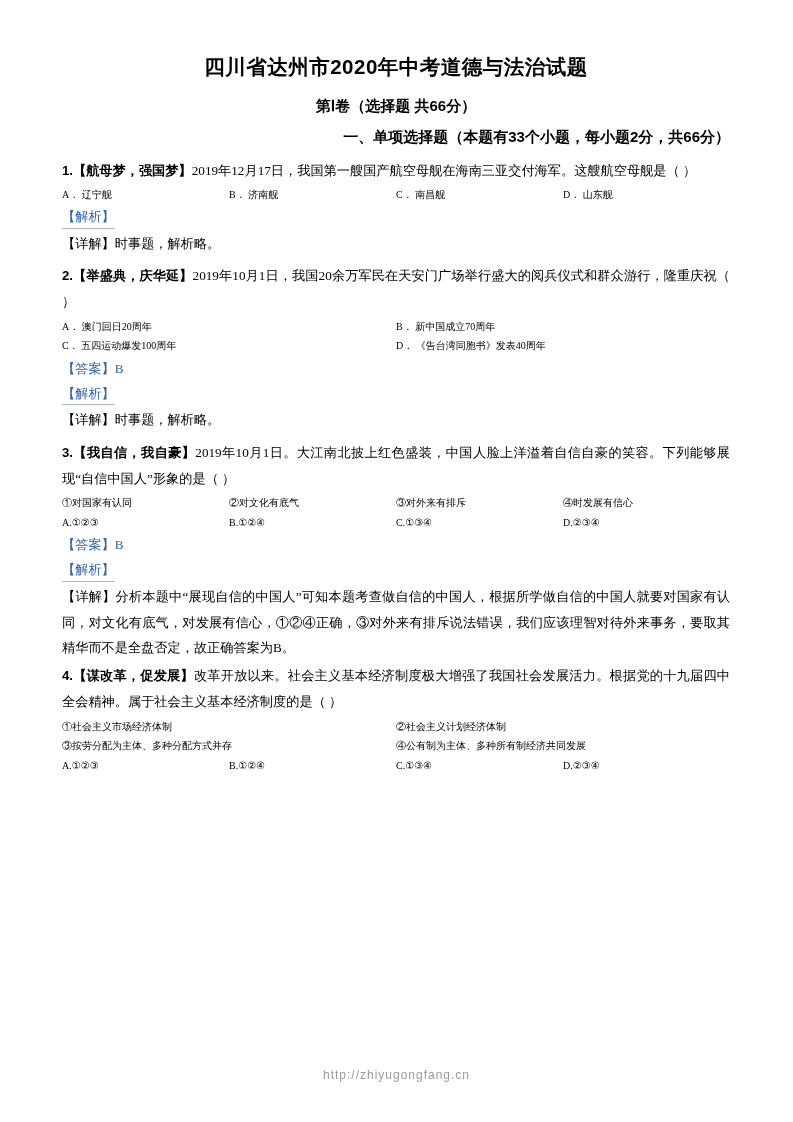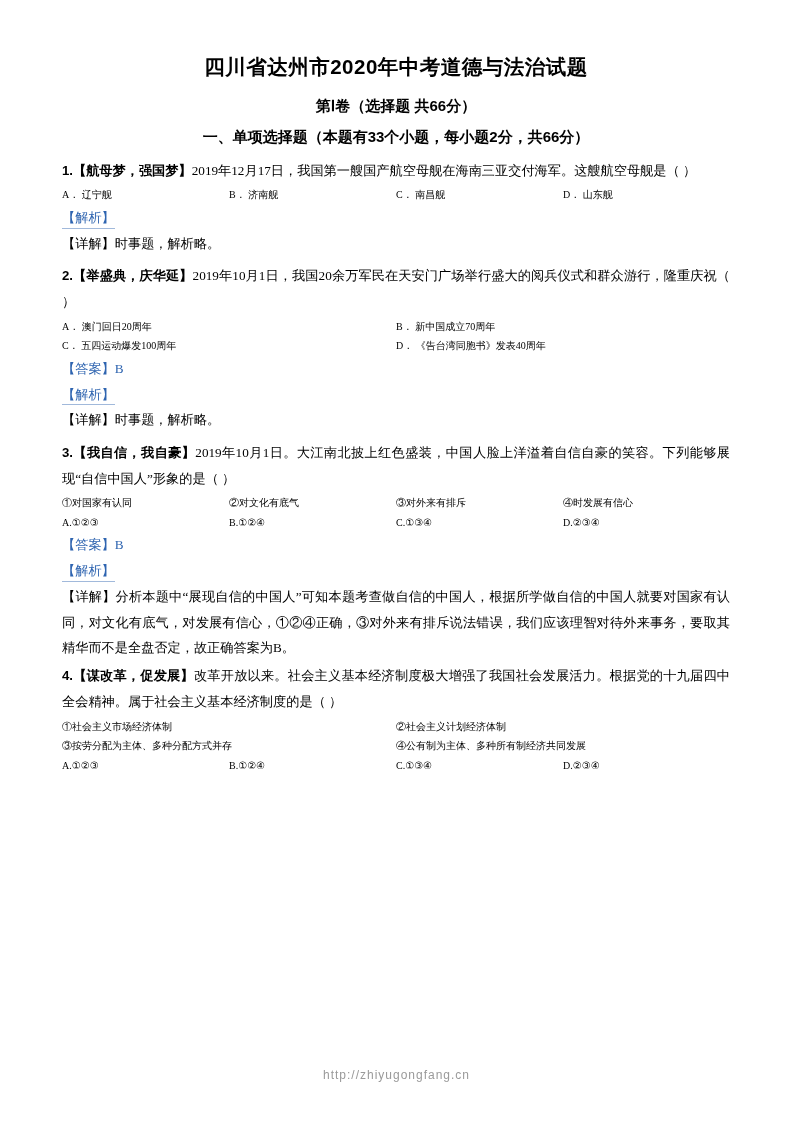--- a/index.html
+++ b/index.html
@@ -42,21 +42,21 @@
     font-weight: bold;
     font-size: 15px;
     text-align: center;
     margin: 0 0 12px 0;
   }
   .part-head {
     font-family: "Liberation Sans", sans-serif;
     font-weight: bold;
     font-size: 15px;
     margin: 0 0 11px 0;
-    text-align: center;
+    text-align: right;
   }
   .q-stem {
     font-size: 13.2px;
     line-height: 1.95;
     margin: 0 0 2px 0;
     text-align: justify;
   }
   .q-stem .bold {
     font-family: "Liberation Sans", sans-serif;
     font-weight: bold;
@@ -79,20 +79,21 @@
     line-height: 1.95;
     margin: 0;
   }
   .explain-label {
     color: #2e64b0;
     font-size: 13.2px;
     line-height: 1.95;
     margin: 0;
     position: relative;
     display: inline-block;
+    font-family: Liberation Mono, monospace;
   }
   .explain-label::after {
     content: "";
     position: absolute;
     left: 0; right: 0;
     bottom: 2px;
     height: 1px;
     background: #2e64b0;
     opacity: 0.45;
   }

